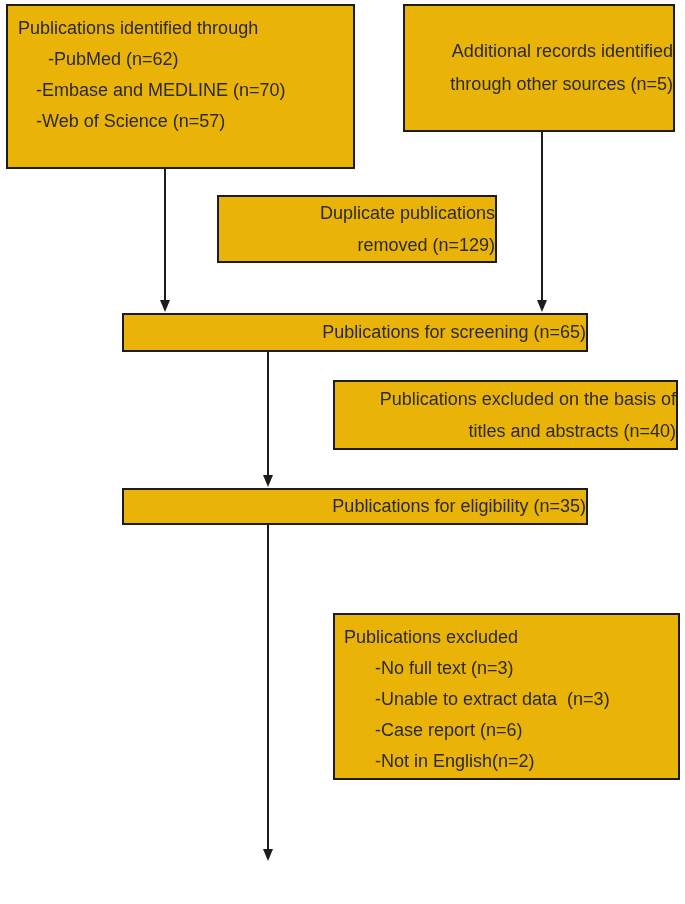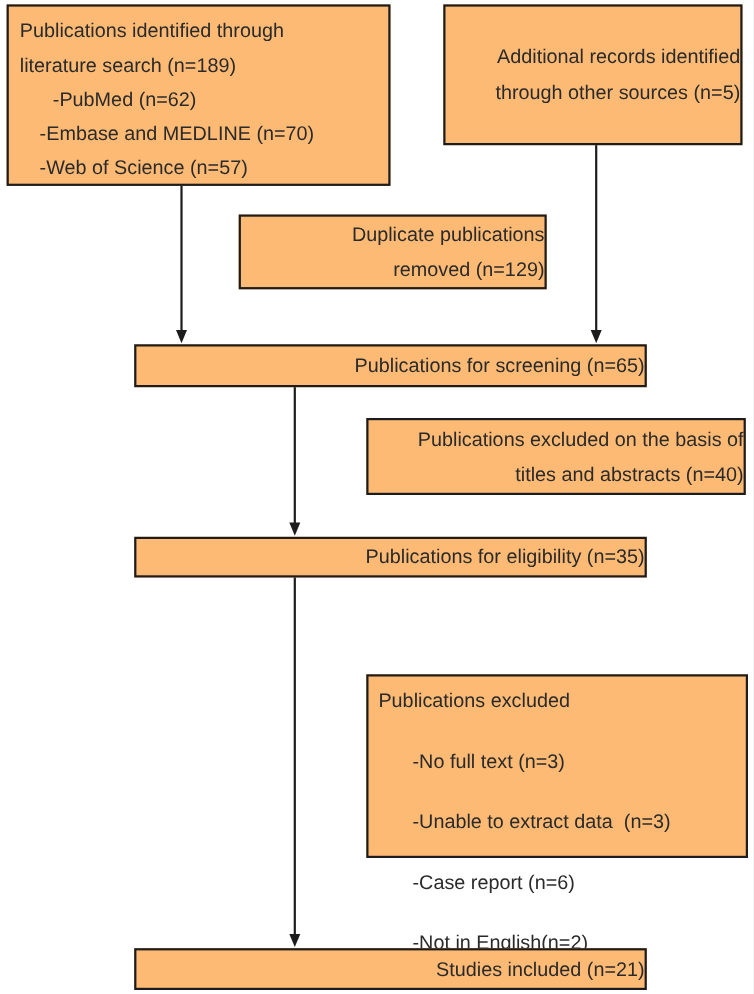--- a/index.html
+++ b/index.html
@@ -12,21 +12,21 @@
     width: 685px;
     height: 904px;
     background: #ffffff;
     outline: 1px solid #d8d8d8;
     font-family: "Liberation Sans", sans-serif;
     color: #2a2a2a;
     overflow: hidden;
   }
   .box {
     position: absolute;
-    background: #fdba74;
+    background: #eab308;
     border: 2px solid #1c1c1c;
     box-sizing: border-box;
     font-size: 18px;
     line-height: 31px;
     z-index: 2;
   }
   .box .line {
     white-space: pre;
   }
   .centered {
@@ -45,21 +45,21 @@
   
   #box-duplicate { left: 217px; top: 195px; width: 280px; height: 68px; line-height: 32px; }
   
   #box-screening { left: 122px; top: 313px; width: 466px; height: 39px; }
   
   #box-excluded-titles { left: 333px; top: 380px; width: 345px; height: 70px; line-height: 32px; }
   
   #box-eligibility { left: 122px; top: 488px; width: 466px; height: 37px; }
   
   #box-excluded-fulltext { left: 333px; top: 613px; width: 347px; height: 167px; padding: 7px 4px 0 9px; }
-  #box-excluded-fulltext .indent-c { padding-left: 31px; margin-top: 24px; }
+  #box-excluded-fulltext .indent-c { padding-left: 31px; }
   
   #box-studies { left: 122px; top: 862px; width: 466px; height: 38px; }
 
   #arrow-layer {
     position: absolute;
     left: 0; top: 0;
     width: 685px;
     height: 904px;
     z-index: 1;
   }
@@ -85,21 +85,20 @@
       <polygon points="263,475 273,475 268,487"></polygon>
     </g>
     <g>
       <line x1="268" y1="524" x2="268" y2="850"></line>
       <polygon points="263,849 273,849 268,861"></polygon>
     </g>
   </svg>
 
   <div class="box" id="box-identified">
     <div class="line">Publications identified through</div>
-    <div class="line">literature search (n=189)</div>
     <div class="line indent-a">-PubMed (n=62)</div>
     <div class="line indent-b">-Embase and MEDLINE (n=70)</div>
     <div class="line indent-b">-Web of Science (n=57)</div>
   </div>
 
   <div class="box centered" id="box-additional">
     <div class="line">Additional records identified</div>
     <div class="line">through other sources (n=5)</div>
   </div>
 
@@ -122,17 +121,14 @@
   </div>
 
   <div class="box" id="box-excluded-fulltext">
     <div class="line">Publications excluded</div>
     <div class="line indent-c">-No full text (n=3)</div>
     <div class="line indent-c">-Unable to extract data  (n=3)</div>
     <div class="line indent-c">-Case report (n=6)</div>
     <div class="line indent-c">-Not in English(n=2)</div>
   </div>
 
-  <div class="box centered" id="box-studies">
-    <div class="line">Studies included (n=21)</div>
-  </div>
 
 </div>
 
 </body></html>

